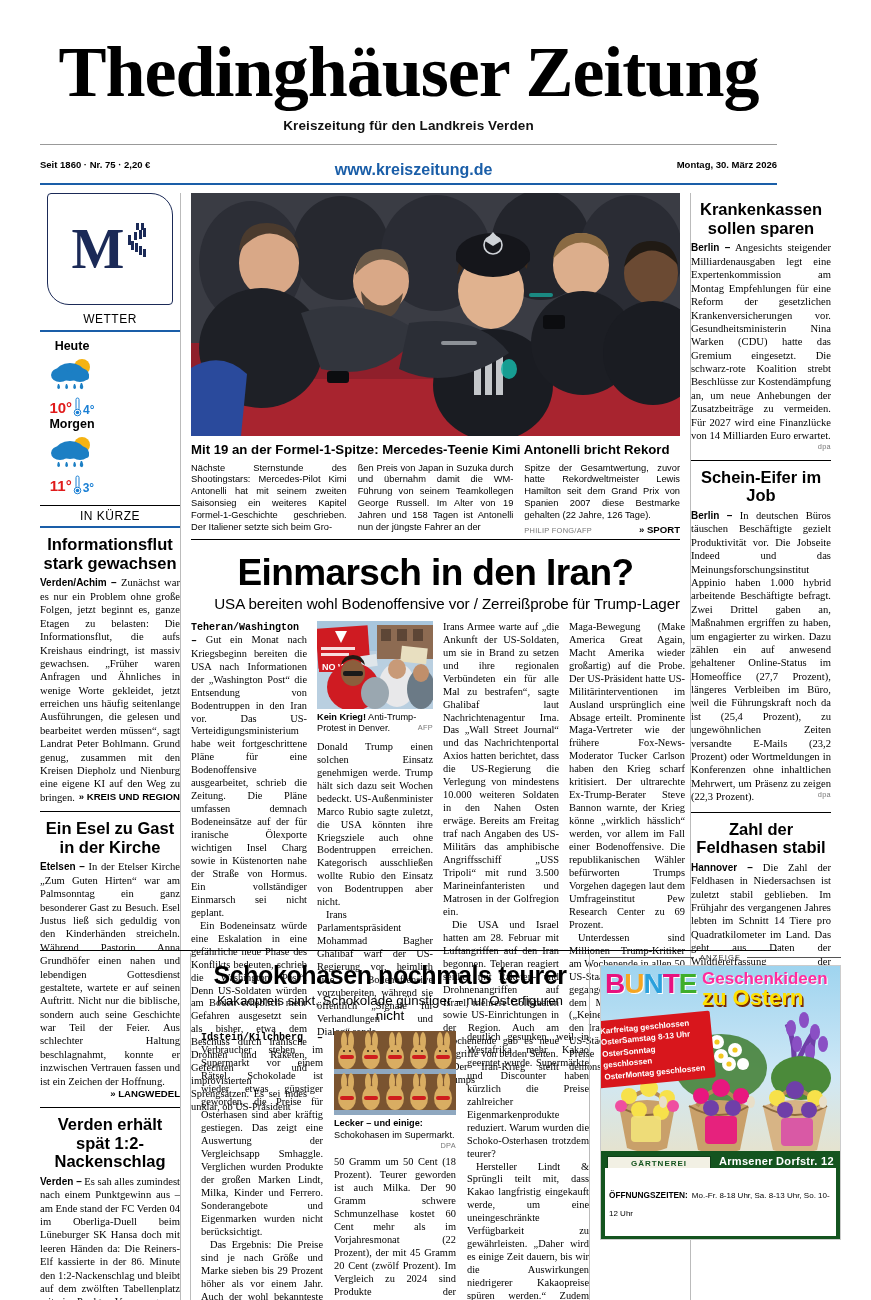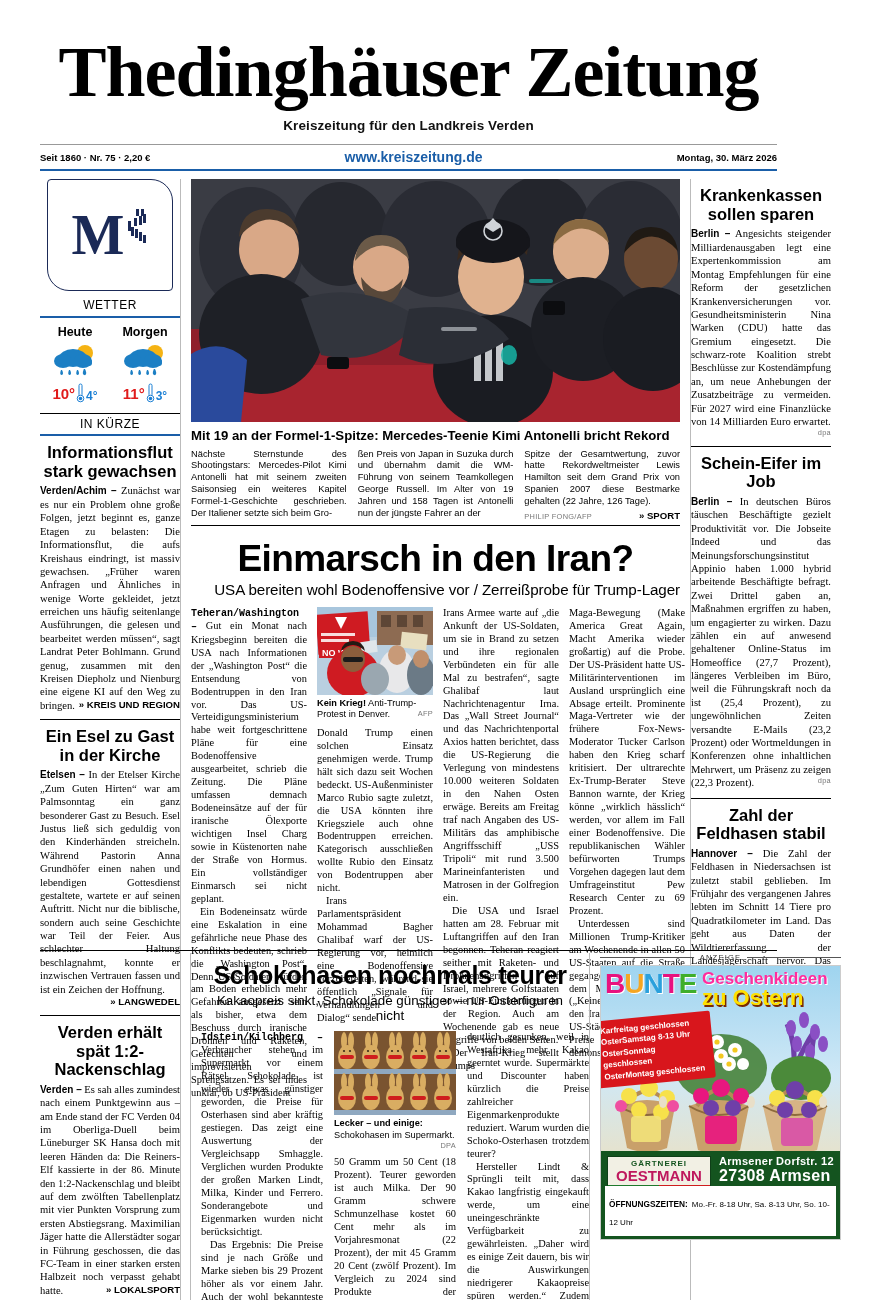--- a/index.html
+++ b/index.html
@@ -23,21 +23,21 @@
     font-size: 13.5px; font-weight: 600; color: #111;
     margin-top: 12px; letter-spacing: 0.1px;
   }
   .masthead-rule { border-top: 1px solid #999; margin-top: 11px; }
   .infobar {
     display: flex; justify-content: space-between; align-items: center;
     font-family: "Liberation Sans", sans-serif;
     font-size: 9.5px; font-weight: 700; color: #000;
     padding: 4px 0 4px;
   }
-  .infobar .web { color: #1a5ea8; font-size: 14px; }
+  .infobar .web { color: #1a5ea8; font-size: 16px; margin-top: 12px; }
   .masthead-rule-blue { border-top: 2.5px solid #1a5ea8; }
 
   
   .cols { display: flex; gap: 0; margin-top: 8px; }
   .col-left { width: 140px; flex: none; }
   .col-mid  { width: 511px; flex: none; padding: 0 10px; }
   .col-right{ width: 140px; flex: none; }
 
   .vrule-l { border-left: 1px solid #bbb; }
   .vrule-r { border-right: 1px solid #bbb; }
@@ -57,21 +57,21 @@
   .logo-k span { position: absolute; background: #1b2a57; }
 
   
   .sec-head {
     font-family: "Liberation Sans", sans-serif;
     font-size: 12px; font-weight: 400; text-align: center;
     letter-spacing: 0.5px; padding: 7px 0 4px;
   }
   .sec-rule-blue { border-top: 2px solid #1a5ea8; }
   .sec-rule-thin { border-top: 1px solid #000; }
-  .weather { display: flex; justify-content: space-around; padding-top: 7px; }
+  .weather { display: flex; justify-content: space-around; padding-top: 7px; flex-direction: column; }
   .wcell { text-align: center; width: 64px; }
   .wday { font-family: "Liberation Sans", sans-serif; font-size: 12.5px; font-weight: 700; margin-bottom: 3px; }
   .wicon { width: 52px; height: 40px; margin: 0 auto; position: relative; }
   .wtemps {
     font-family: "Liberation Sans", sans-serif; font-weight: 700;
     display: flex; align-items: center; justify-content: center; gap: 1px; margin-top: 1px;
   }
   .thi { color: #e01b1b; font-size: 15px; }
   .tlo { color: #1a7fd4; font-size: 12px; align-self: flex-end; }
   .thermo { width: 9px; height: 20px; position: relative; }
@@ -178,21 +178,21 @@
   .gart-split { display: flex; margin-top: 2px; }
   .gart-half { flex: 1; text-align: center; padding: 1px 0 2px; }
   .gart-half.g { background: #1e7a2c; }
   .gart-half.r { background: #cf1d1d; }
   .gart-half .s { font-family: "Liberation Sans", sans-serif; font-size: 7px; color: #fff; font-weight: 700; line-height: 1; }
   .gart-half .b { font-family: "Liberation Sans", sans-serif; font-size: 11px; color: #fff; font-weight: 700; line-height: 1.05; }
   .ad-addr { position: absolute; left: 118px; top: 4px; color: #fff; font-family: "Liberation Sans", sans-serif; }
   .ad-addr .l1 { font-size: 11px; font-weight: 700; letter-spacing: 0.3px; }
   .ad-addr .l2 { font-size: 16px; font-weight: 700; letter-spacing: 0.3px; line-height: 1.1; }
   .ad-addr .l3 { font-size: 10.5px; font-weight: 700; line-height: 1.35; }
-  .ad-open { position: absolute; left: 4px; right: 4px; bottom: 3px; background: #fff; padding: 7px 4px; }
+  .ad-open { position: absolute; left: 4px; right: 4px; bottom: 3px; background: #fff; padding: 16px 4px; }
   .ad-open b { font-family: "Liberation Sans", sans-serif; font-size: 8.3px; font-weight: 700; }
   .ad-open span { font-family: "Liberation Sans", sans-serif; font-size: 8px; }
 
   
   .zust { font-family: "Liberation Sans", sans-serif; font-size: 10.6px; font-weight: 700; padding: 7px 0 4px; }
 </style>
 </head>
 <body>
 
 <div class="page">

